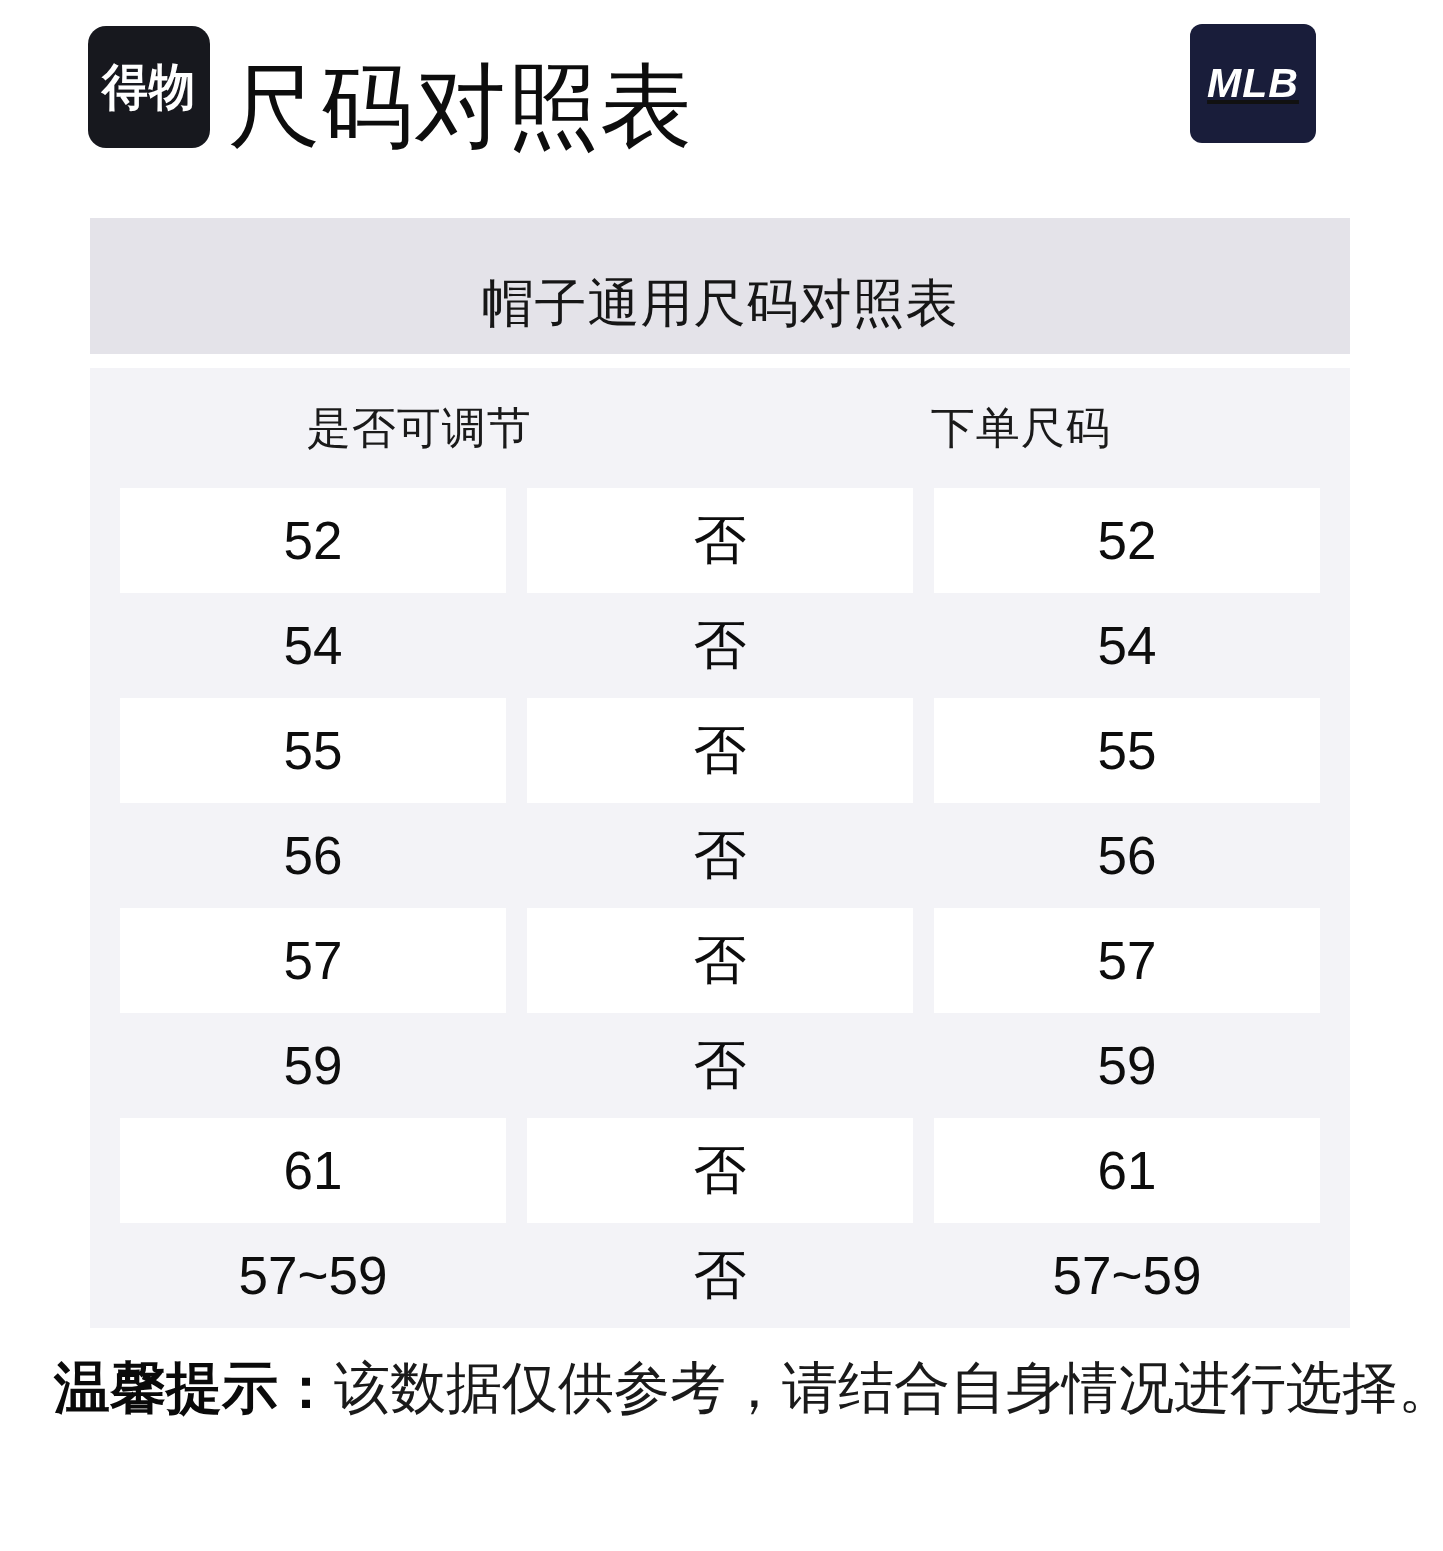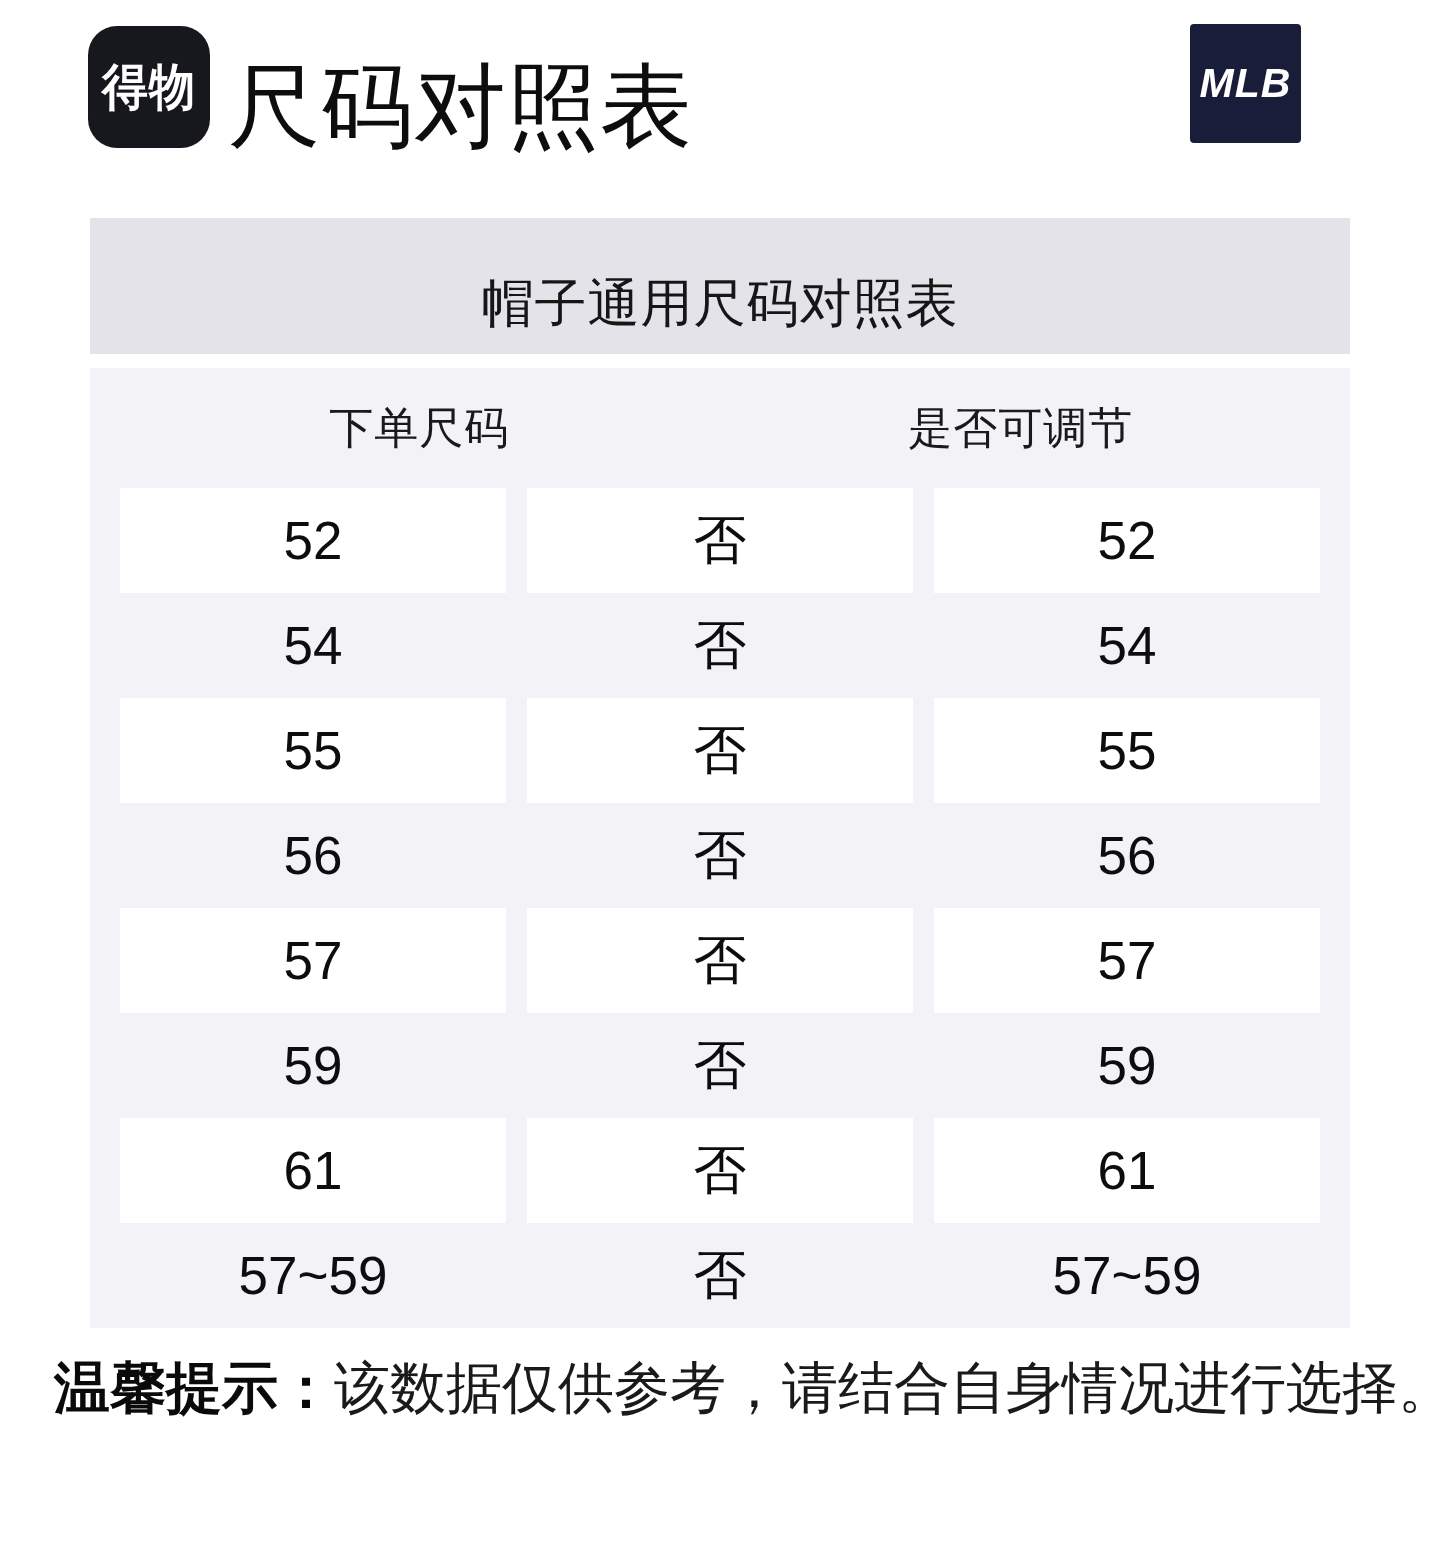--- a/index.html
+++ b/index.html
@@ -22,21 +22,21 @@
     position: relative;
     height: 174px;
   }
   .dewu-logo {
     position: absolute;
     left: 88px;
     top: 26px;
     width: 122px;
     height: 122px;
     background: var(--dewu-logo-bg, #17181e);
-    border-radius: 29px;
+    border-radius: 18px;
     display: flex;
     align-items: center;
     justify-content: center;
   }
   .dewu-logo .logo-text {
     color: #ffffff;
     font-size: 50px;
     font-weight: 700;
     letter-spacing: 1px;
     transform: scaleX(0.92);
@@ -51,27 +51,28 @@
     font-weight: 500;
     color: #0d0d0d;
     letter-spacing: 1px;
     white-space: nowrap;
     text-align: center;
   }
   .mlb-logo {
     position: absolute;
     left: 1190px;
     top: 24px;
-    width: 111px;
+    width: 126px;
     height: 119px;
     background: var(--mlb-logo-bg, #191d3a);
-    border-radius: 4px;
-    display: flex;
-    align-items: center;
-    justify-content: center;
+    border-radius: 12px;
+    display: flex;
+    align-items: center;
+    justify-content: center;
+    text-decoration: underline;
   }
   .mlb-logo .mlb-text {
     color: #ffffff;
     font-size: 41px;
     font-weight: 700;
     font-style: italic;
     letter-spacing: 1px;
   }
 
   
@@ -157,22 +158,22 @@
       <span class="mlb-text">MLB</span>
     </div>
   </div>
 
   <div class="banner">
     <span class="banner-title">帽子通用尺码对照表</span>
   </div>
 
   <div class="size-table">
     <div class="thead">
+      <div class="th">是否可调节</div>
       <div class="th">下单尺码</div>
-      <div class="th">是否可调节</div>
     </div>
     <div>
         <div class="trow white">
           <div class="cell">52</div>
           <div class="cell">否</div>
           <div class="cell">52</div>
         </div>
         <div class="trow gray">
           <div class="cell">54</div>
           <div class="cell">否</div>

